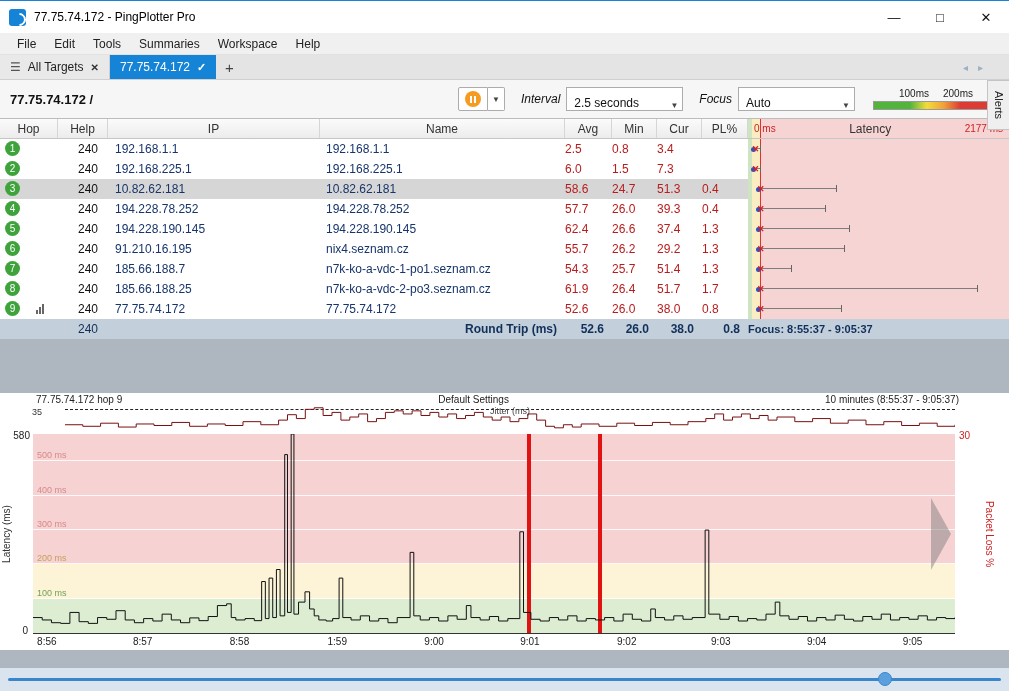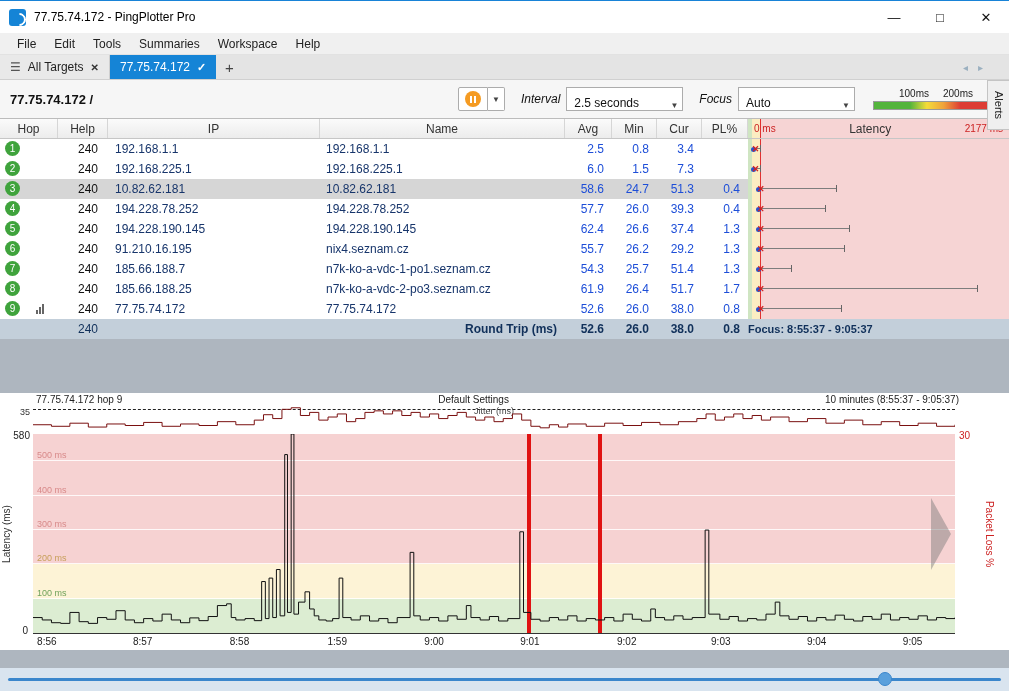--- a/index.html
+++ b/index.html
@@ -76,42 +76,42 @@
   .trow .c{height:20px;}
   .trow.selected .c:not(.latbg){background:#d6d6d6;}
   .c.hop{width:58px;position:relative;}
   .hopnum{position:absolute;left:5px;top:2px;width:15px;height:15px;border-radius:50%;background:#3fa33c;
     color:#fff;font-size:10px;line-height:15px;text-align:center;}
   .bars-ic{position:absolute;left:36px;bottom:5px;display:flex;align-items:flex-end;gap:1px;}
   .bars-ic i{display:block;width:2px;background:#666;}
   .c.count{width:50px;text-align:right;padding-right:10px;color:#111;}
   .c.ip{width:212px;padding-left:7px;color:#17356b;}
   .c.name{width:245px;padding-left:6px;color:#17356b;}
-  .c.num{text-align:right;padding-right:8px;color:#1d4ed8;}
+  .c.num{padding-right:8px;color:#b91c1c;}
   .c.avg{width:47px;} .c.min{width:45px;} .c.cur{width:45px;} .c.pl{width:46px;}
   .c.lat{flex:1;}
   .wrange{position:absolute;top:9px;height:1px;background:#7d7d7d;z-index:2;}
   .wrange::after{content:'';position:absolute;right:0;top:-3px;width:1px;height:7px;background:#666;}
   .wmark{position:absolute;top:0;width:12px;height:20px;z-index:3;}
   .wmark .dot{position:absolute;left:0px;top:8px;width:5px;height:5px;border-radius:50%;background:#2b50c8;}
   .wmark .x{position:absolute;left:1px;top:0px;color:#d42020;font-size:9px;font-weight:bold;}
 
   .summary{height:20px;display:flex;background:#c3cfda;font-size:12px;line-height:20px;color:#10305a;flex:0 0 auto;}
   .summary .lbl{font-weight:bold;text-align:right;padding-right:8px;}
   .summary .num{font-weight:bold;text-align:right;padding-right:8px;}
   .summary .count{text-align:right;padding-right:10px;}
   .summary .focus{flex:1;text-align:left;padding-right:22px;font-size:11px;font-weight:bold;}
 
   .gap{height:54px;background:#aeb6bf;flex:0 0 auto;}
 
   
   .timeline{background:#fff;flex:0 0 auto;}
   .tl-header{height:14px;display:flex;justify-content:space-between;padding:1px 50px 0 36px;font-size:10px;color:#222;}
   .jitter-row{height:27px;display:flex;}
-  .jit-gut-l{width:33px;text-align:right;font-size:9px;color:#333;padding:0 3px 0 0;}
+  .jit-gut-l{width:33px;font-size:9px;color:#333;padding:0 3px 0 0;margin-left:32px;}
   .jit-plot{flex:1;position:relative;}
   .jit-gut-r{width:54px;}
   .jthresh{position:absolute;left:0;right:0;top:6%;border-top:1px dashed #222;}
   .jit-label{position:absolute;left:50%;top:-1px;transform:translateX(-50%);font-size:9px;color:#444;z-index:4;}
   .chart-row{height:200px;display:flex;}
   .gut-l{width:33px;position:relative;font-size:10px;color:#222;}
   .gut-l .ymax{position:absolute;top:-4px;right:3px;}
   .gut-l .ymin{position:absolute;bottom:-2px;right:5px;}
   .ylab{position:absolute;left:1px;top:50%;transform:translateY(-50%) rotate(180deg);writing-mode:vertical-rl;font-size:10px;color:#333;}
   .plot{flex:1;position:relative;border-bottom:1px solid #333;background:#f6d2d2;overflow:hidden;}

